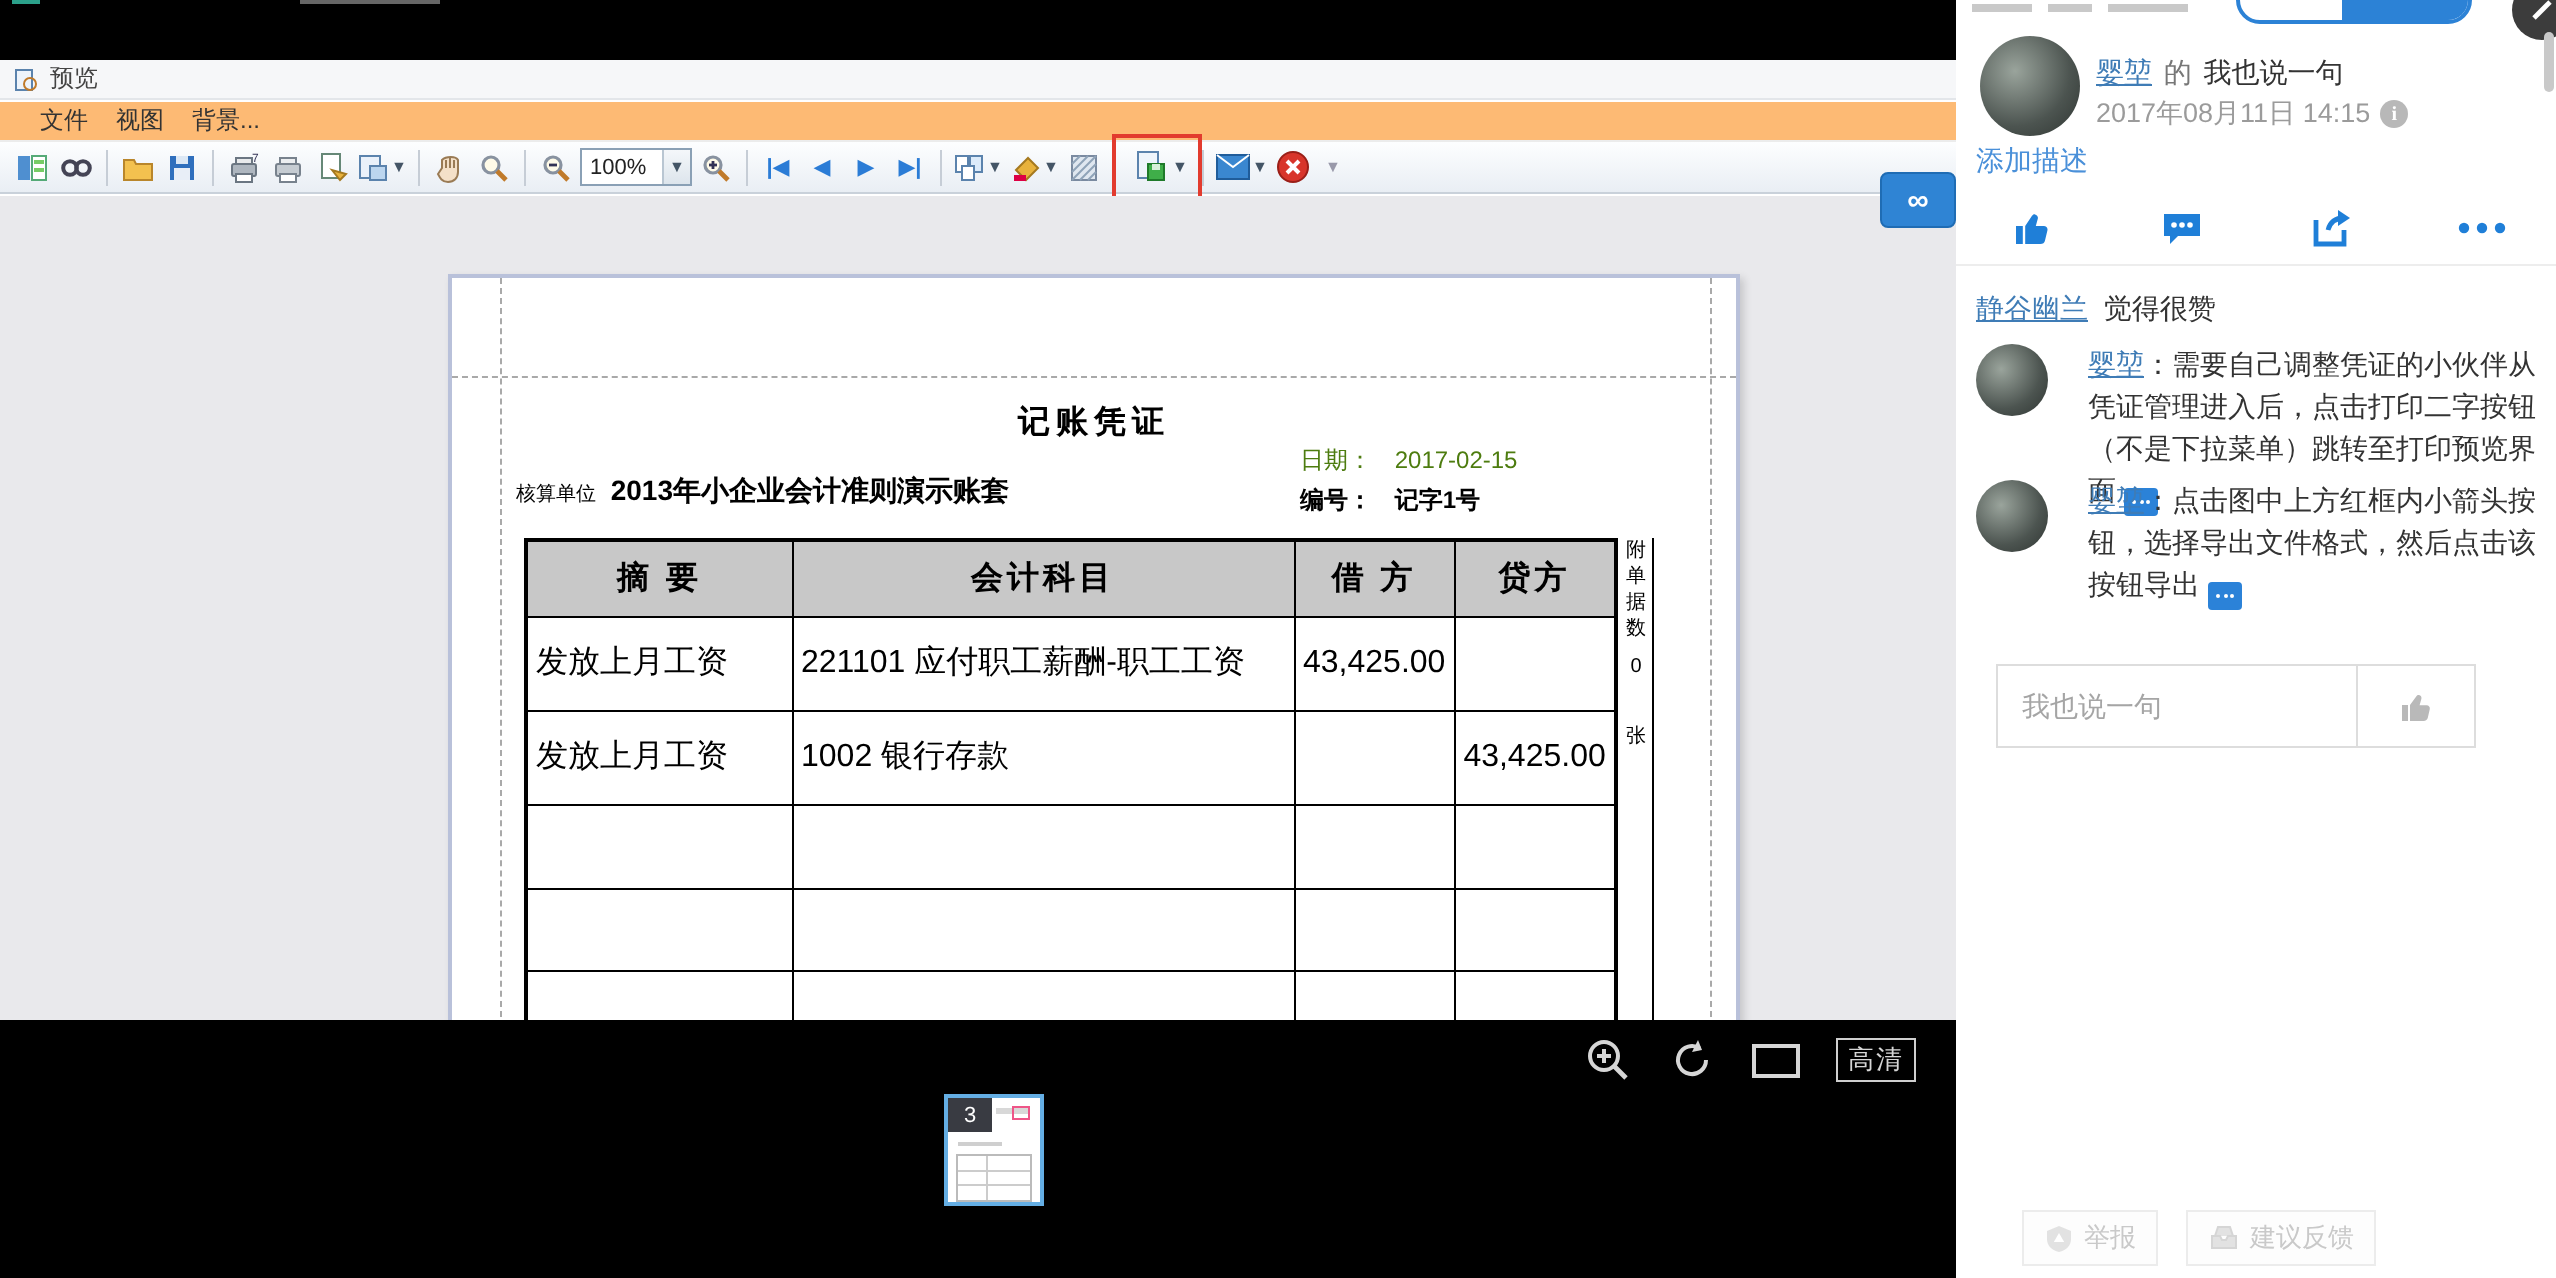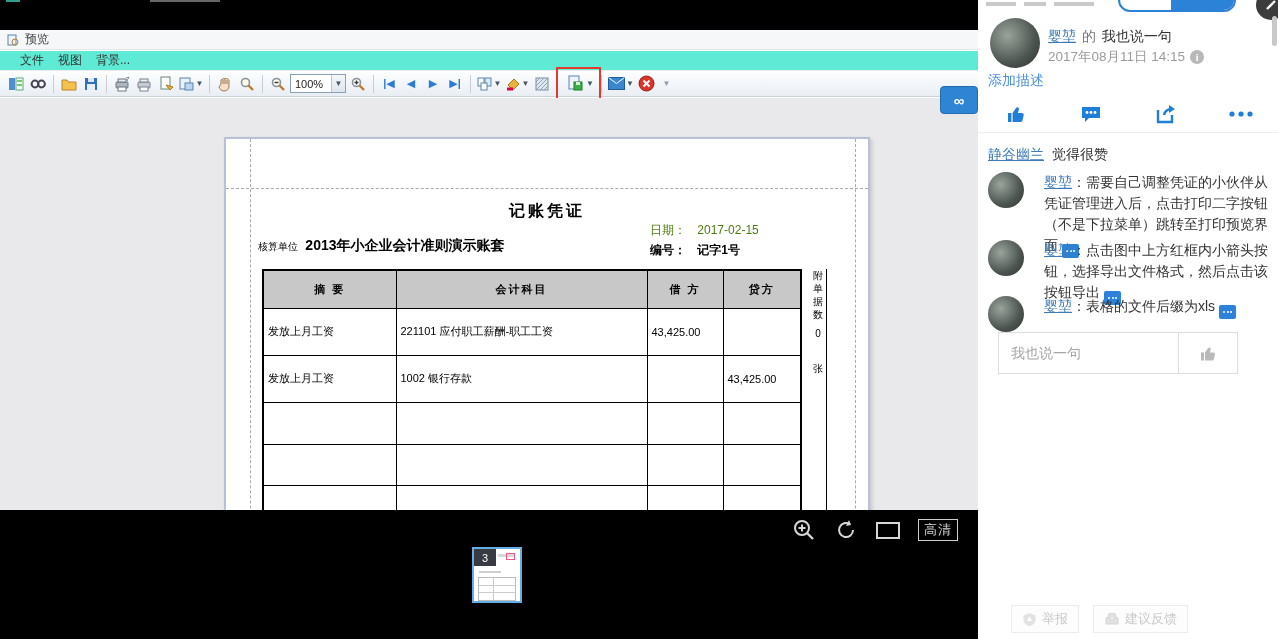--- a/index.html
+++ b/index.html
@@ -6,21 +6,21 @@
   #root{position:relative;width:1278px;height:639px;overflow:hidden;
         font-family:"Liberation Sans","DejaVu Sans",sans-serif;font-size:12px;color:#333;}
   
   .left{position:absolute;left:0;top:0;width:978px;height:639px;background:#000;}
   .sliver{position:absolute;top:0;height:2px;}
   .sliver.a{left:6px;width:14px;background:#2ba08a;}
   .sliver.b{left:150px;width:70px;background:#666;}
   .appwin{position:absolute;left:0;top:30px;width:978px;height:480px;background:#fff;overflow:hidden;}
   .titlebar{position:absolute;left:0;top:0;width:100%;height:20px;background:#f6f7f9;border-bottom:1px solid #e3e6ea;
             display:flex;align-items:center;gap:5px;padding-left:6px;box-sizing:border-box;color:#444;}
-  .menubar{position:absolute;left:0;top:21px;width:100%;height:20px;background:#5eead4;border-bottom:1px solid #ececec;
+  .menubar{position:absolute;left:0;top:21px;width:100%;height:20px;background:#fdba74;border-bottom:1px solid #ececec;
            display:flex;align-items:center;gap:14px;padding-left:20px;box-sizing:border-box;color:#333;}
   .menubar span{cursor:default;}
   .toolbar{position:absolute;left:0;top:41px;width:100%;height:26px;
            background:linear-gradient(#fdfeff,#e9eef4);border-bottom:1px solid #c9d1da;
            display:flex;align-items:center;gap:2px;padding-left:6px;box-sizing:border-box;}
   .ti{width:20px;height:20px;display:flex;align-items:center;justify-content:center;border-radius:2px;flex:0 0 auto;}
   .ti svg{display:block;}
   .sep{width:1px;height:18px;background:#c6cdd6;margin:0 3px;flex:0 0 auto;}
   .combo{width:54px;height:17px;border:1px solid #8aa0b5;background:#fff;display:flex;align-items:center;flex:0 0 auto;}
   .combo .val{flex:1;padding-left:4px;font-size:11px;color:#222;}
@@ -38,21 +38,21 @@
   .guide-v1{position:absolute;left:24px;top:0;bottom:0;border-left:1px dashed #a9a9a9;}
   .guide-v2{position:absolute;left:629px;top:0;bottom:0;border-left:1px dashed #a9a9a9;}
   .guide-h1{position:absolute;left:0;right:0;top:49px;border-top:1px dashed #a9a9a9;}
   .doctitle{position:absolute;left:0;top:62px;width:100%;text-align:center;font-size:16px;font-weight:bold;letter-spacing:3px;color:#000;}
   .docdate{position:absolute;left:424px;top:83px;font-size:12px;font-weight:normal;color:#4d7c0f;}
   .docunit{position:absolute;left:32px;top:98px;color:#000;}
   .docunit .ul{font-size:10px;}
   .docunit .uv{font-size:14px;font-weight:bold;margin-left:4px;}
   .docno{position:absolute;left:424px;top:103px;font-size:12px;font-weight:bold;color:#000;}
   table.vt{position:absolute;left:36px;top:130px;border-collapse:collapse;table-layout:fixed;
-           font-size:11px;color:#000;border:2px solid #000;}
+           font-size:16px;color:#000;border:2px solid #000;}
   table.vt td{border:1px solid #000;padding:0 4px;overflow:hidden;white-space:nowrap;}
   table.vt .hd{background:#c8c8c8;text-align:center;font-weight:bold;letter-spacing:2px;}
   table.vt .num{}
   .attachcol{position:absolute;left:584px;top:130px;width:16px;height:273px;border-right:1px solid #000;
              font-size:10px;color:#000;text-align:center;line-height:13px;}
   .attachcol .zero{margin-top:6px;}
   .attachcol .zhang{margin-top:22px;}
   
   .bottombar{position:absolute;left:0;top:510px;width:978px;height:129px;background:#000;z-index:10;}
   .bctrls{position:absolute;right:20px;top:8px;display:flex;align-items:center;gap:18px;}
@@ -465,28 +465,20 @@
           </span></span>
     </div>
     <div class="comment c2">
       <span class="avatar av-sm"></span>
       <span class="ctext"><span class="blue-link">婴堃</span><span>：</span><span>点击图中上方红框内小箭头按钮，选择导出文件格式，然后点击该按钮导出</span><span class="cbubble">
             <b></b>
             <b></b>
             <b></b>
           </span></span>
     </div>
-    <div class="comment c3">
-      <span class="avatar av-sm"></span>
-      <span class="ctext"><span class="blue-link">婴堃</span><span>：</span><span>表格的文件后缀为xls</span><span class="cbubble">
-            <b></b>
-            <b></b>
-            <b></b>
-          </span></span>
-    </div>
 
     <div class="cinput">
       <input type="text" placeholder="我也说一句" style="">
       <span class="sendbtn">
         <svg width="20" height="20">
             <path d="M3 9.5h3v8H3z M7 17.5h6.8c1.1 0 1.9-.6 2.1-1.6l1-4.4c.2-1-.5-1.9-1.6-1.9h-3.5l.9-3.2c.2-.9-.3-1.8-1.2-1.9-.5-.1-1 .2-1.3.6L7 9.5z" fill="#b9b9b9"></path>
           </svg>
       </span>
     </div>
 

